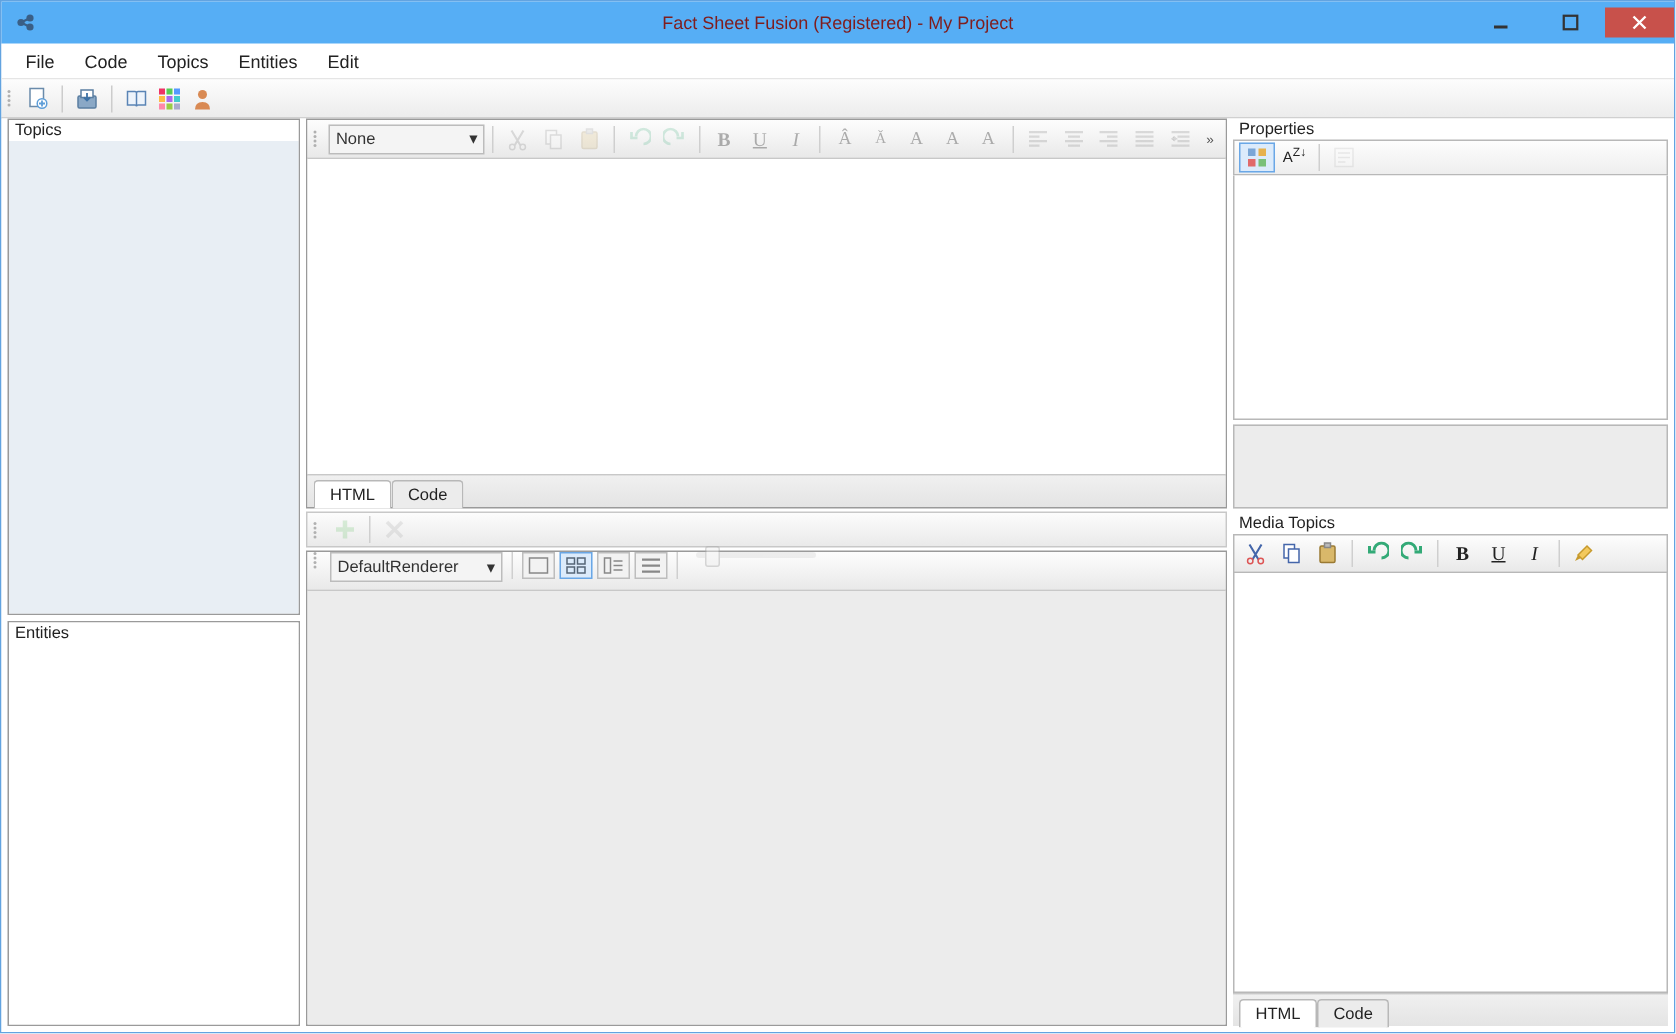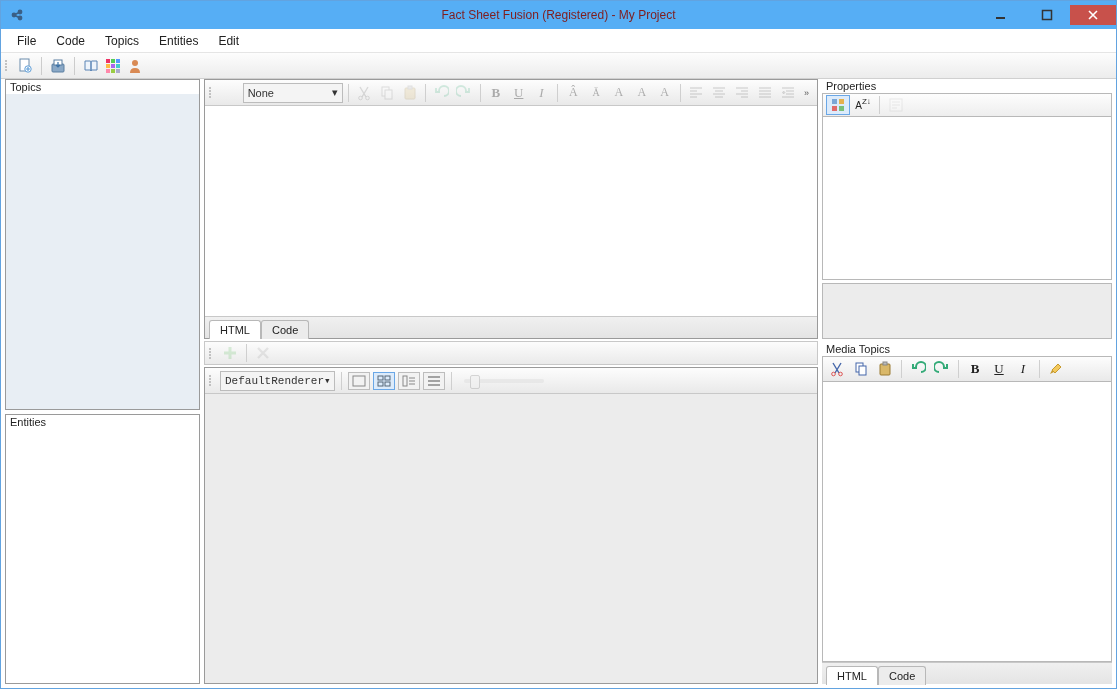--- a/index.html
+++ b/index.html
@@ -53,21 +53,21 @@
   .editor-canvas { flex:1; background:#fff; }
   .tab-strip { height:22px; background:linear-gradient(#f0f0f0,#e4e4e4); border-top:1px solid #c8c8c8; display:flex; align-items:flex-end; padding:0 4px; gap:0;}
   .tab { padding:3px 10px; font-size:11px; border:1px solid #b8b8b8; border-bottom:none; background:#ececec; position:relative; top:1px; border-radius:3px 3px 0 0;}
   .tab.active { background:#fff; }
 
   
   .mini-bar { height:24px; background:linear-gradient(#fcfcfc,#eaeaea); border:1px solid #c8c8c8; display:flex; align-items:center; padding:0 4px; gap:2px;}
 
   
   .lower-area { flex:1; display:flex; flex-direction:column; min-height:0; border:1px solid #9a9a9a;}
-  .lower-toolbar { height:26px; background:linear-gradient(#fdfdfd,#e9e9e9); border-bottom:1px solid #c8c8c8; display:flex; align-items:center; padding:0 4px; gap:3px;font-family:Liberation Mono, monospace;}
+  .lower-toolbar { height:26px; background:linear-gradient(#fdfdfd,#e9e9e9); border-bottom:1px solid #c8c8c8; display:flex; align-items:flex-start; padding:0 4px; gap:3px;}
   .view-btn { width:22px; height:18px; border:1px solid #bdbdbd; background:#f2f2f2; display:flex; align-items:center; justify-content:center;}
   .view-btn.selected { border-color:#6aa7e6; background:#dcebfb;}
   .slider { width:80px; height:4px; background:#dcdcdc; border-radius:2px; position:relative; margin-left:6px;}
   .slider::before{content:""; position:absolute; left:6px; top:-4px; width:8px; height:12px; background:#efefef; border:1px solid #aaa; border-radius:2px;}
   .lower-canvas { flex:1; background:#ececec; }
 
   
   .props-panel { flex: 0 0 260px; display:flex; flex-direction:column;}
   .props-title { font-size:11px; padding:1px 4px;}
   .props-toolbar { height:24px; border:1px solid #b8b8b8; background:linear-gradient(#fdfdfd,#eee); display:flex; align-items:center; padding:0 3px; gap:2px;}
@@ -188,21 +188,21 @@
     <div class="center-col">
 
       <div class="editor-area" style="flex:0 0 260px;">
         <div class="ed-toolbar">
           <div class="tb-grip">
               <span></span>
               <span></span>
               <span></span>
               <span></span>
             </div>
-          <div class="combo" style="width:105px;margin-left:24px;">
+          <div class="combo" style="width:105px;">
             <span>None</span>
             <span class="arrow">▾</span>
           </div>
           <div class="ed-sep"></div>
           <div class="ed-btn disabled">
               <svg class="ic" viewBox="0 0 16 16">
                 <path d="M4 2 L10 12 M12 2 L6 12" stroke="#666" stroke-width="1.4"></path>
                 <circle cx="4.5" cy="13" r="1.8" fill="none" stroke="#666"></circle>
                 <circle cx="11.5" cy="13" r="1.8" fill="none" stroke="#666"></circle>
               </svg>

